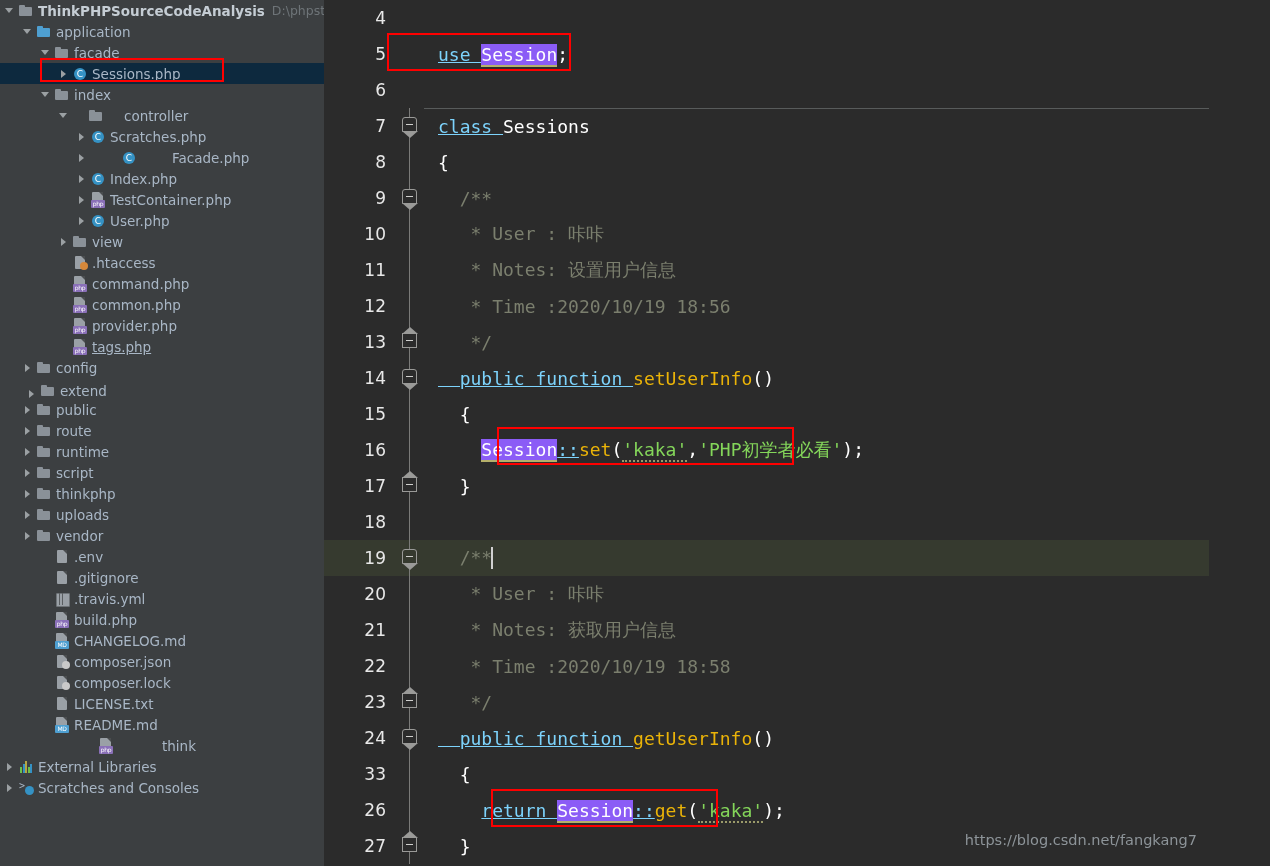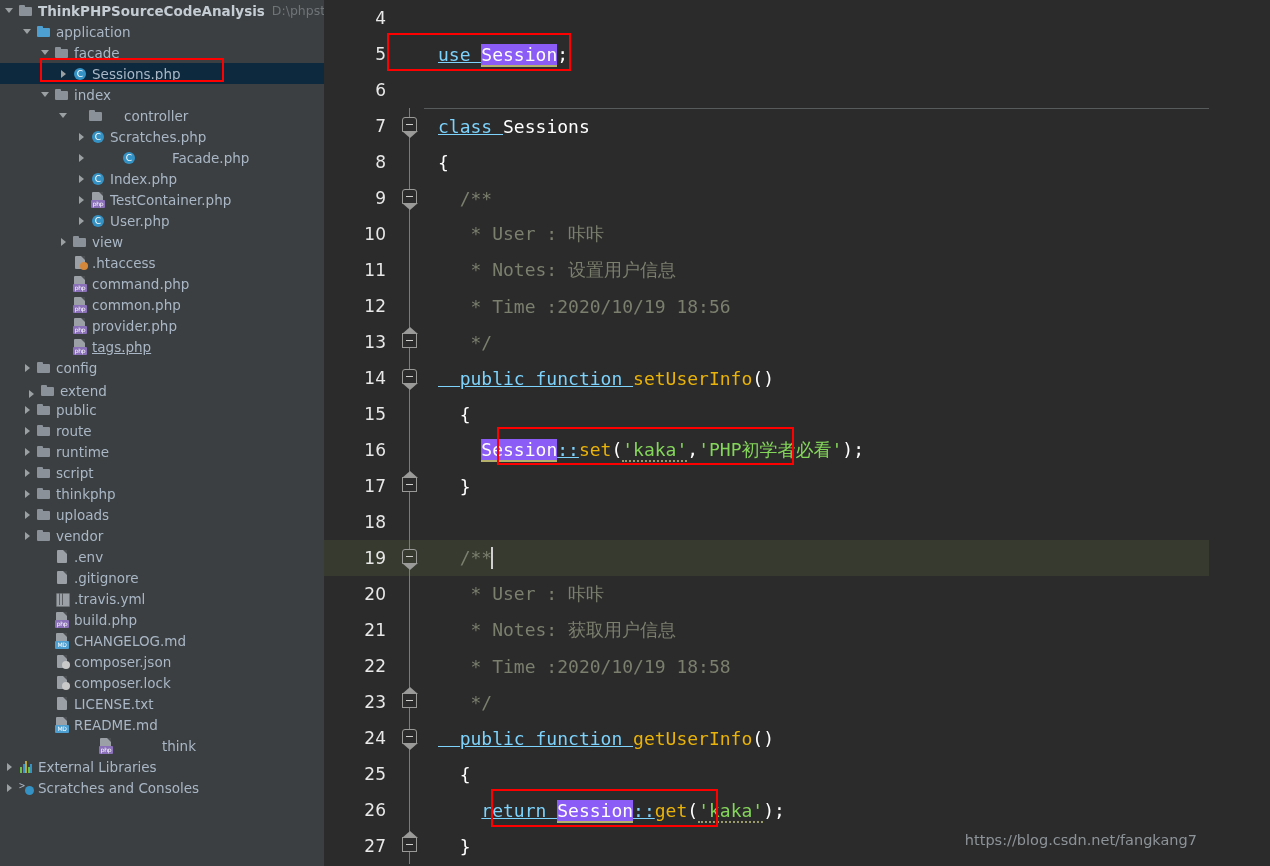--- a/index.html
+++ b/index.html
@@ -549,21 +549,21 @@
         <div class="code-line"><div class="gutter">15</div><div class="foldcol"><div class="foldline"></div></div><div class="code-text"><span class="punc">  {</span></div></div>
         <div class="code-line"><div class="gutter">16</div><div class="foldcol"><div class="foldline"></div></div><div class="code-text"><span class="punc">    </span><span class="ident hl">Session</span><span class="kw2">::</span><span class="fn">set</span><span class="punc">(</span><span class="str squig">'kaka'</span><span class="punc">,</span><span class="str">'PHP初学者必看'</span><span class="punc">);</span></div></div>
         <div class="code-line"><div class="gutter">17</div><div class="foldcol"><div class="foldline"></div><div class="foldbox end"></div></div><div class="code-text"><span class="punc">  }</span></div></div>
         <div class="code-line"><div class="gutter">18</div><div class="foldcol"><div class="foldline"></div></div><div class="code-text"></div></div>
         <div class="code-line current"><div class="gutter">19</div><div class="foldcol"><div class="foldline"></div><div class="foldbox start"></div></div><div class="code-text"><span class="cmt">  /**</span><span class="caret"></span></div></div>
         <div class="code-line"><div class="gutter">20</div><div class="foldcol"><div class="foldline"></div></div><div class="code-text"><span class="cmt">   * User : 咔咔</span></div></div>
         <div class="code-line"><div class="gutter">21</div><div class="foldcol"><div class="foldline"></div></div><div class="code-text"><span class="cmt">   * Notes: 获取用户信息</span></div></div>
         <div class="code-line"><div class="gutter">22</div><div class="foldcol"><div class="foldline"></div></div><div class="code-text"><span class="cmt">   * Time :2020/10/19 18:58</span></div></div>
         <div class="code-line"><div class="gutter">23</div><div class="foldcol"><div class="foldline"></div><div class="foldbox end"></div></div><div class="code-text"><span class="cmt">   */</span></div></div>
         <div class="code-line"><div class="gutter">24</div><div class="foldcol"><div class="foldline"></div><div class="foldbox start"></div></div><div class="code-text"><span class="kw2">  public function </span><span class="fn">getUserInfo</span><span class="punc">()</span></div></div>
-        <div class="code-line"><div class="gutter">25</div><div class="foldcol"><div class="foldline"></div></div><div class="code-text"><span class="punc">  {</span></div></div>
+        <div class="code-line"><div class="gutter">33</div><div class="foldcol"><div class="foldline"></div></div><div class="code-text"><span class="punc">  {</span></div></div>
         <div class="code-line"><div class="gutter">26</div><div class="foldcol"><div class="foldline"></div></div><div class="code-text"><span class="punc">    </span><span class="kw2">return </span><span class="ident hl">Session</span><span class="kw2">::</span><span class="fn">get</span><span class="punc">(</span><span class="str squig">'kaka'</span><span class="punc">);</span></div></div>
         <div class="code-line"><div class="gutter">27</div><div class="foldcol"><div class="foldline"></div><div class="foldbox end"></div></div><div class="code-text"><span class="punc">  }</span></div></div>
       </div>
     <div class="codebox" style="left:63px; top:33px; width:184px; height:38px;"></div>
     <div class="codebox" style="left:173px; top:427px; width:297px; height:38px;"></div>
     <div class="codebox" style="left:167px; top:789px; width:227px; height:38px;"></div>
     <div class="watermark">https://blog.csdn.net/fangkang7</div>
   </div>
 
 </div>

